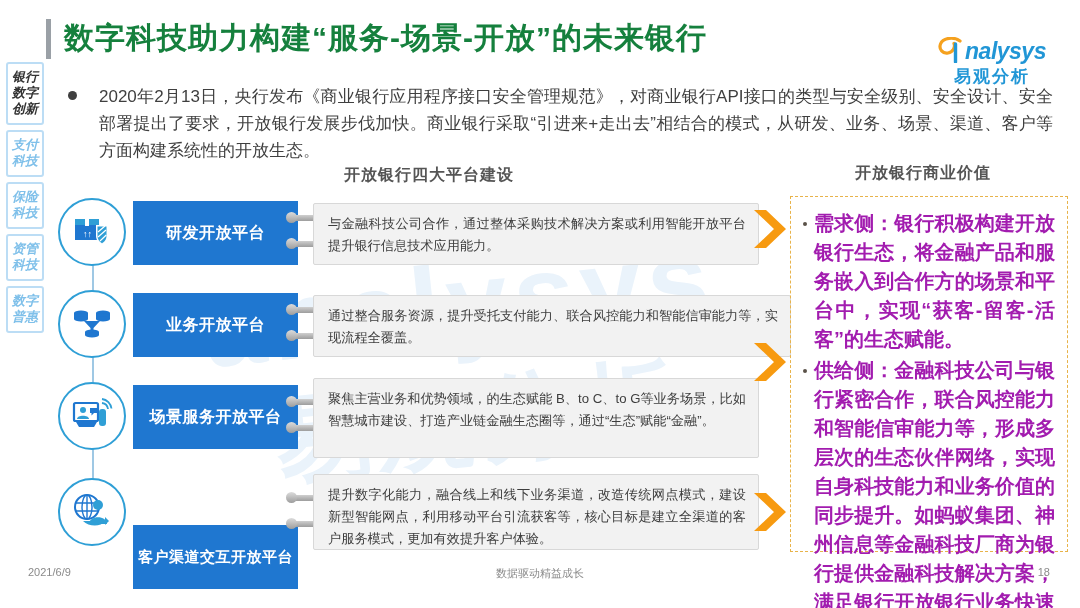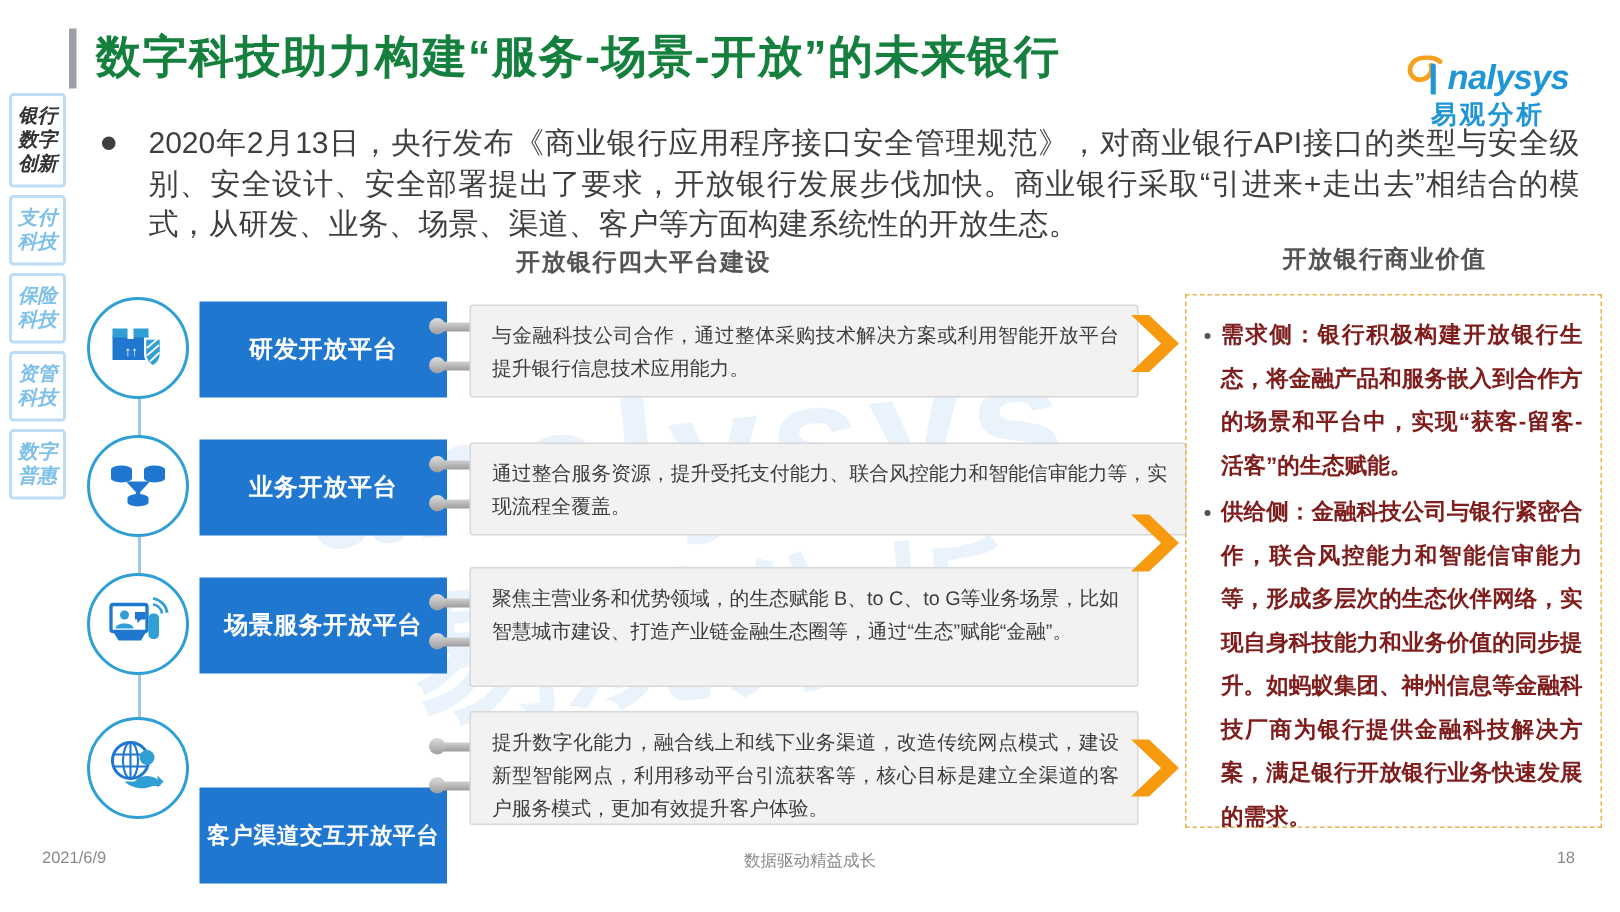--- a/index.html
+++ b/index.html
@@ -52,21 +52,21 @@
   #head-left{left:344px;top:165px;}
   #head-right{left:855px;top:163px;}
 
   
   .intro{position:absolute;left:68px;top:83px;width:985px;display:flex;}
   .intro-bullet{
     width:9px;height:9px;border-radius:50%;background:#3f3f3f;
     margin:8px 22px 0 0;flex:none;
   }
   .intro-text{
-    font-size:20px;line-height:27px;color:#3f3f3f;text-align:justify;
+    font-size:17px;line-height:27px;color:#3f3f3f;text-align:justify;
   }
 
   
   .spine{position:absolute;left:92px;top:256px;width:2px;height:248px;background:#9fc8e4;}
 
   .row{position:absolute;left:58px;height:74px;}
   .icon-circle{
     position:absolute;left:0;top:0;width:68px;height:68px;border-radius:50%;
     border:2px solid #2f9fd6;background:#ffffff;box-sizing:border-box;
     display:flex;align-items:center;justify-content:center;
@@ -95,21 +95,21 @@
   .chev svg{display:block;}
 
   
   .value-box{
     position:absolute;left:790px;top:196px;width:278px;height:356px;
     border:1.5px dashed #e8b34a;box-sizing:border-box;padding:12px 12px 10px 10px;
     background:transparent;
   }
   .value-item{display:flex;margin-bottom:2px;}
   .value-dot{width:4px;height:4px;border-radius:50%;background:#5a5248;margin:13px 7px 0 2px;flex:none;}
-  .value-text{font-size:15px;line-height:29px;font-weight:bold;color:#7f1d1d;text-align:justify;}
+  .value-text{font-size:20px;line-height:29px;font-weight:bold;color:#a21caf;text-align:justify;}
 
   
   .footer{position:absolute;left:0;right:0;bottom:22px;height:20px;font-size:11px;color:#8a8a8a;}
   .f-left{position:absolute;left:28px;top:0;}
   .f-mid{position:absolute;left:0;right:0;top:0;text-align:center;}
   .f-right{position:absolute;right:30px;top:0;}
 </style>
 </head>
 <body>
 

